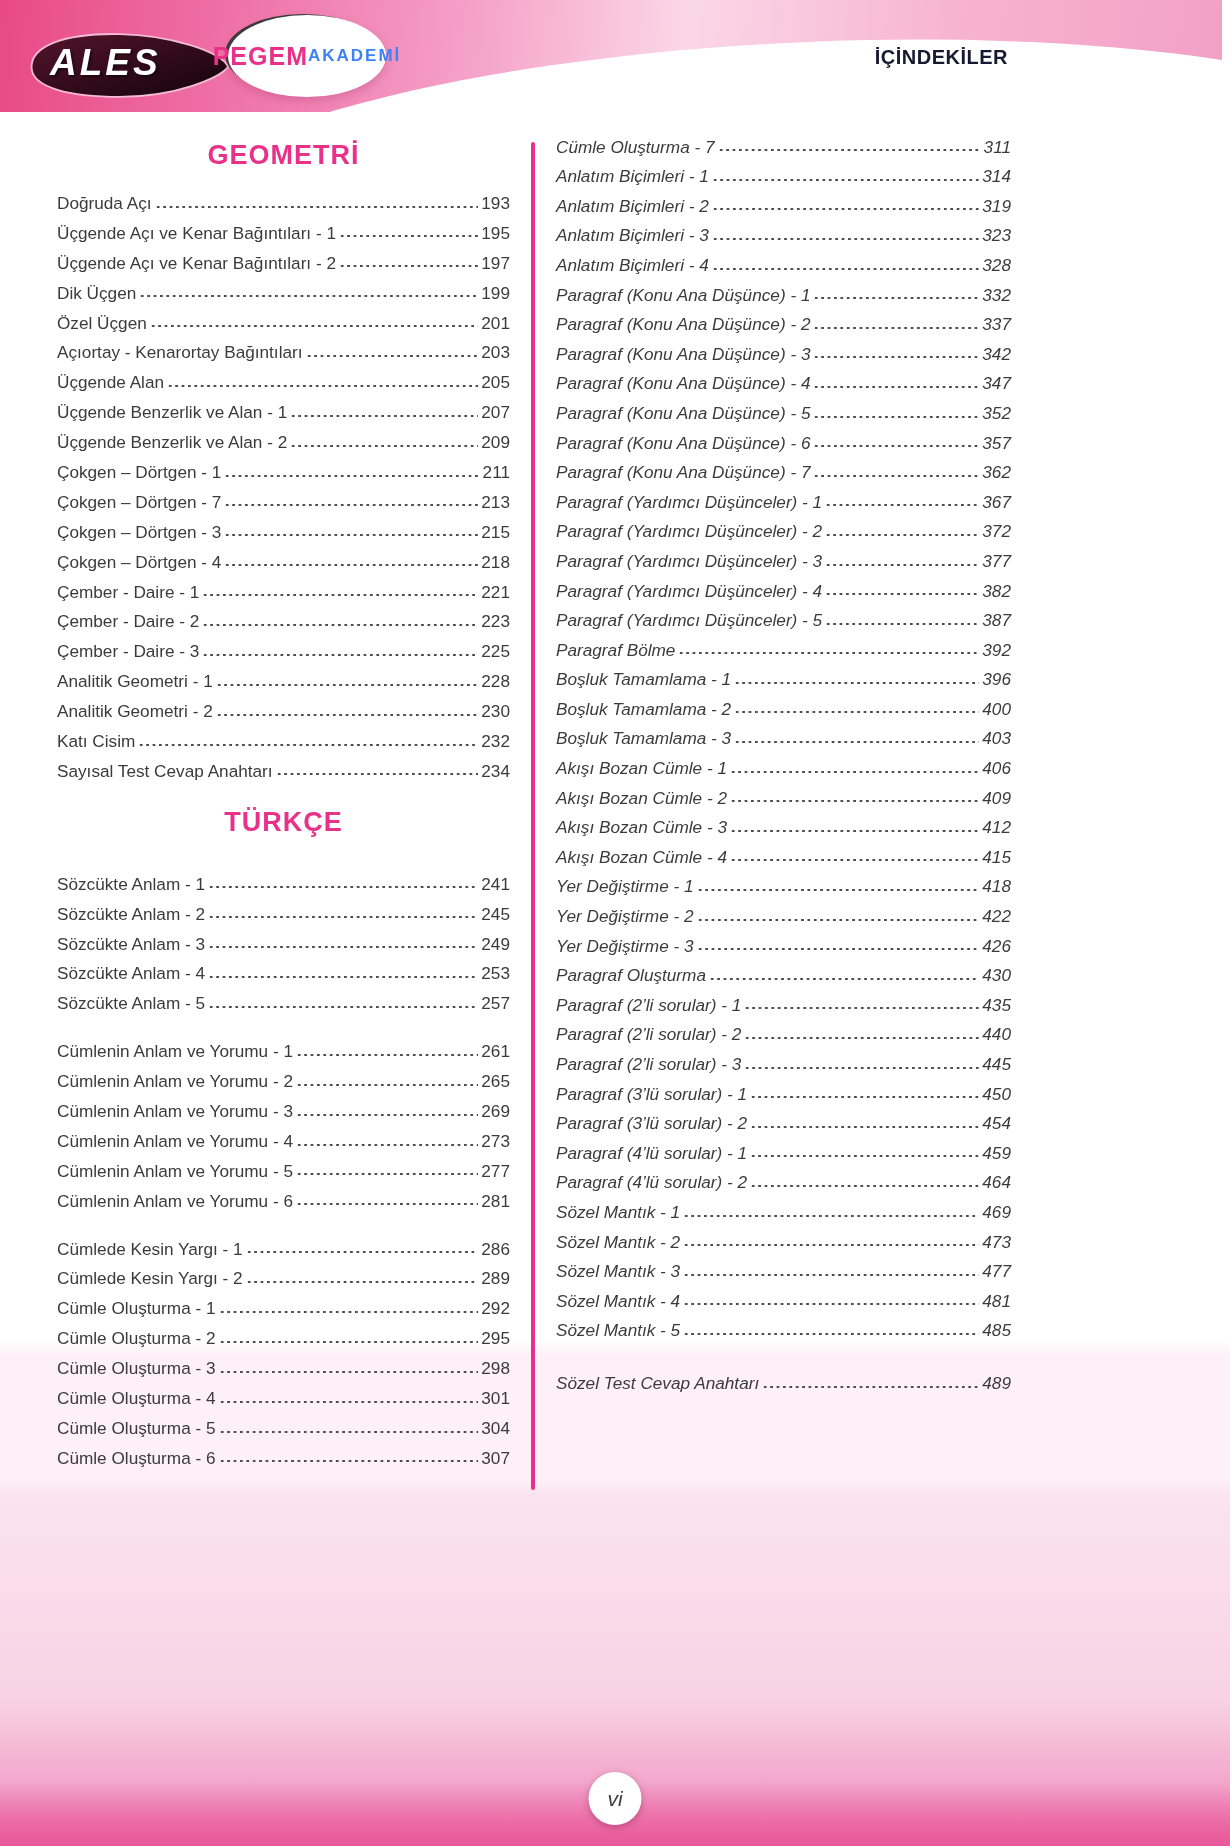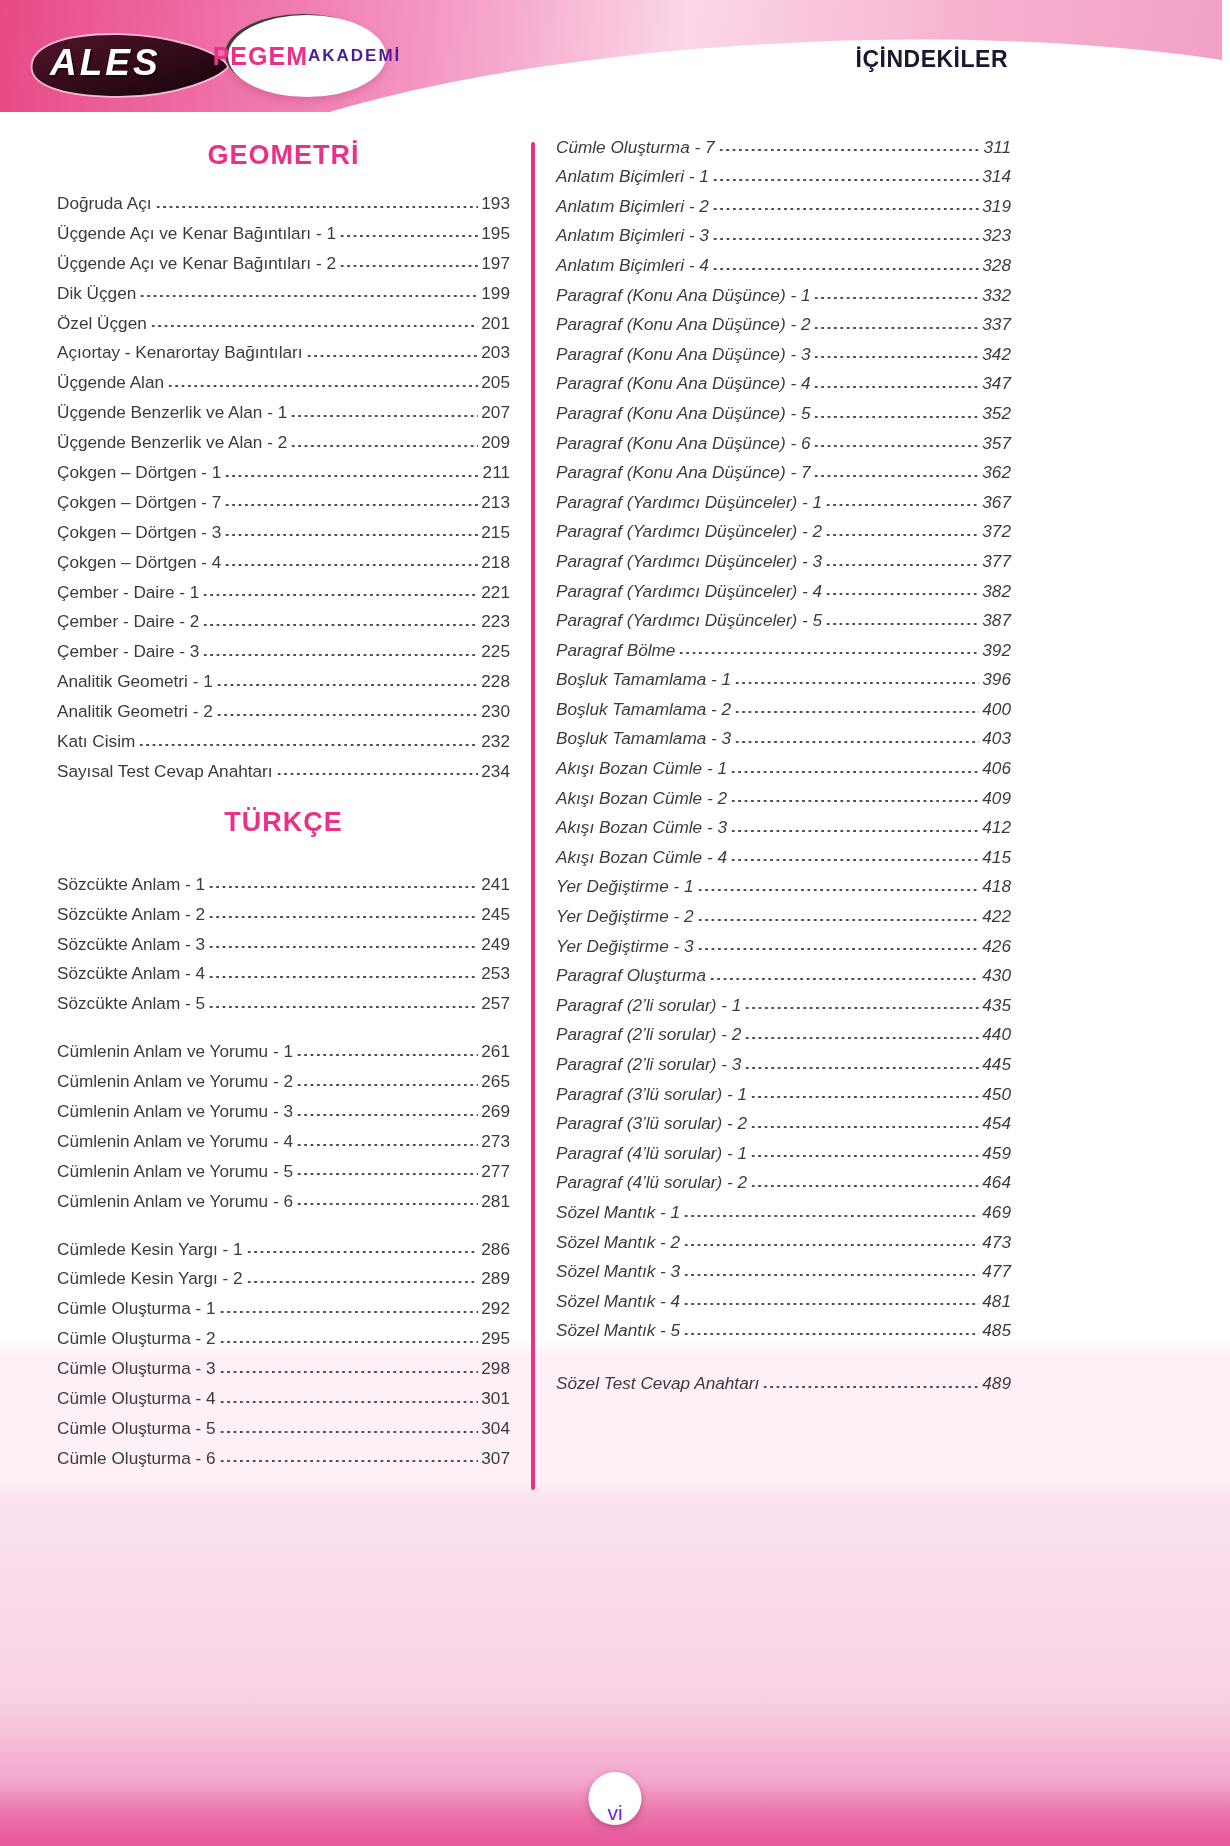--- a/index.html
+++ b/index.html
@@ -51,27 +51,27 @@
     background: #ffffff; border-radius: 50%;
     box-shadow: -4px -2px 0 -1px #3b3b3b, 0 4px 10px rgba(150,40,90,0.25);
     display: flex; flex-direction: row;
     align-items: center; justify-content: center;
   }
   .pegem-oval .pegem {
     color: var(--accent-pink, #e9318a);
     font-weight: bold; font-size: 25px; letter-spacing: 1px; line-height: 1.05;
   }
   .pegem-oval .akademi {
-    color: #4c1d95; font-weight: bold; font-size: 17px; letter-spacing: 2px;
+    color: #3b82f6; font-weight: bold; font-size: 17px; letter-spacing: 2px;
   }
 
   .page-title {
     position: absolute; top: 46px; right: 222px; z-index: 3;
     margin: 0; color: #181830;
-    font-size: 23px; font-weight: bold; letter-spacing: 0.5px;
+    font-size: 20px; font-weight: bold; letter-spacing: 0.5px;
   }
 
   
   .divider {
     position: absolute; left: 531px; top: 142px;
     width: 4px; height: 1348px;
     background: var(--accent-pink, #e9318a);
     border-radius: 2px; z-index: 2;
   }
 
@@ -112,22 +112,22 @@
     background: linear-gradient(180deg,
       rgba(236,107,166,0) 0%, rgba(235,99,160,0.55) 45%, #e9599b 100%);
     z-index: 1;
   }
   .page-number-circle {
     position: absolute; bottom: 21px; left: 50%;
     transform: translateX(-50%);
     width: 53px; height: 53px;
     background: #ffffff; border-radius: 50%;
     box-shadow: 0 2px 7px rgba(90,20,50,0.35);
-    display: flex; align-items: flex-end; justify-content: center;
-    color: #6d28d9; font-size: 21px; z-index: 4;
+    display: flex; align-items: center; justify-content: center;
+    color: #404040; font-size: 21px; z-index: 4; font-style: italic;
   }
 </style>
 </head>
 <body>
 
 <div class="page">
 
   <header class="header-band">
     <div class="ales-badge">
       <svg viewBox="0 0 220 80">

